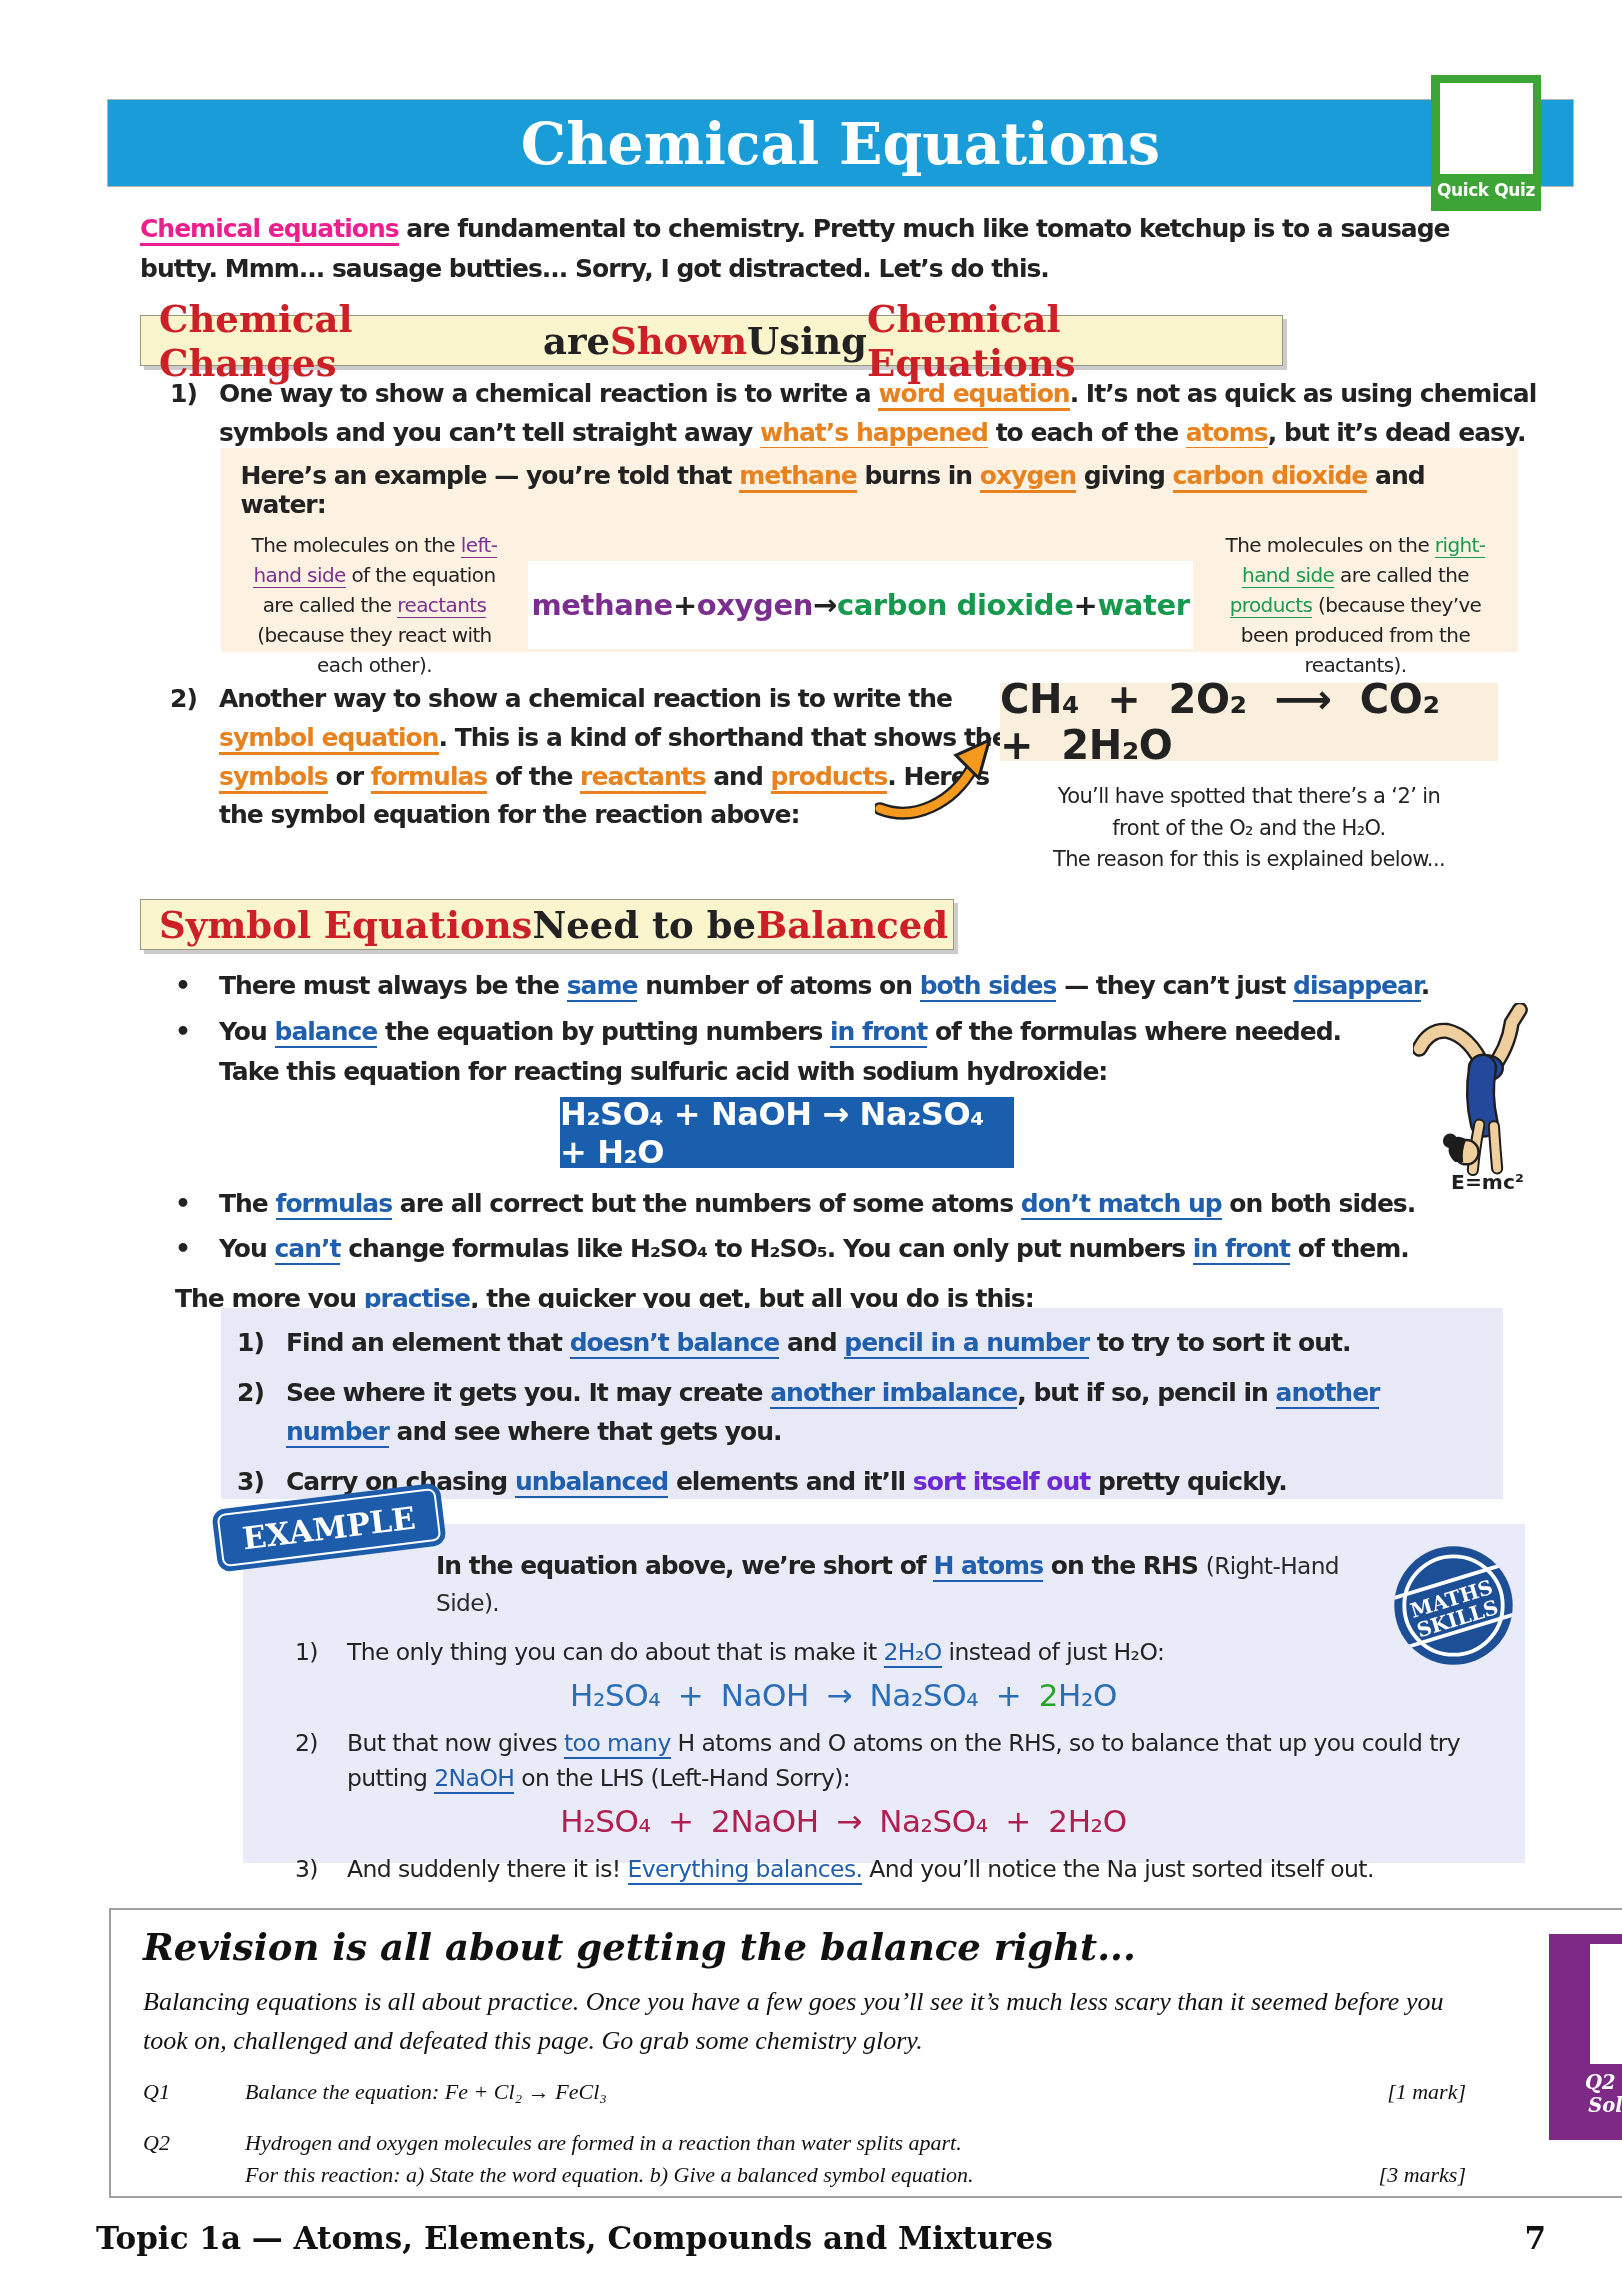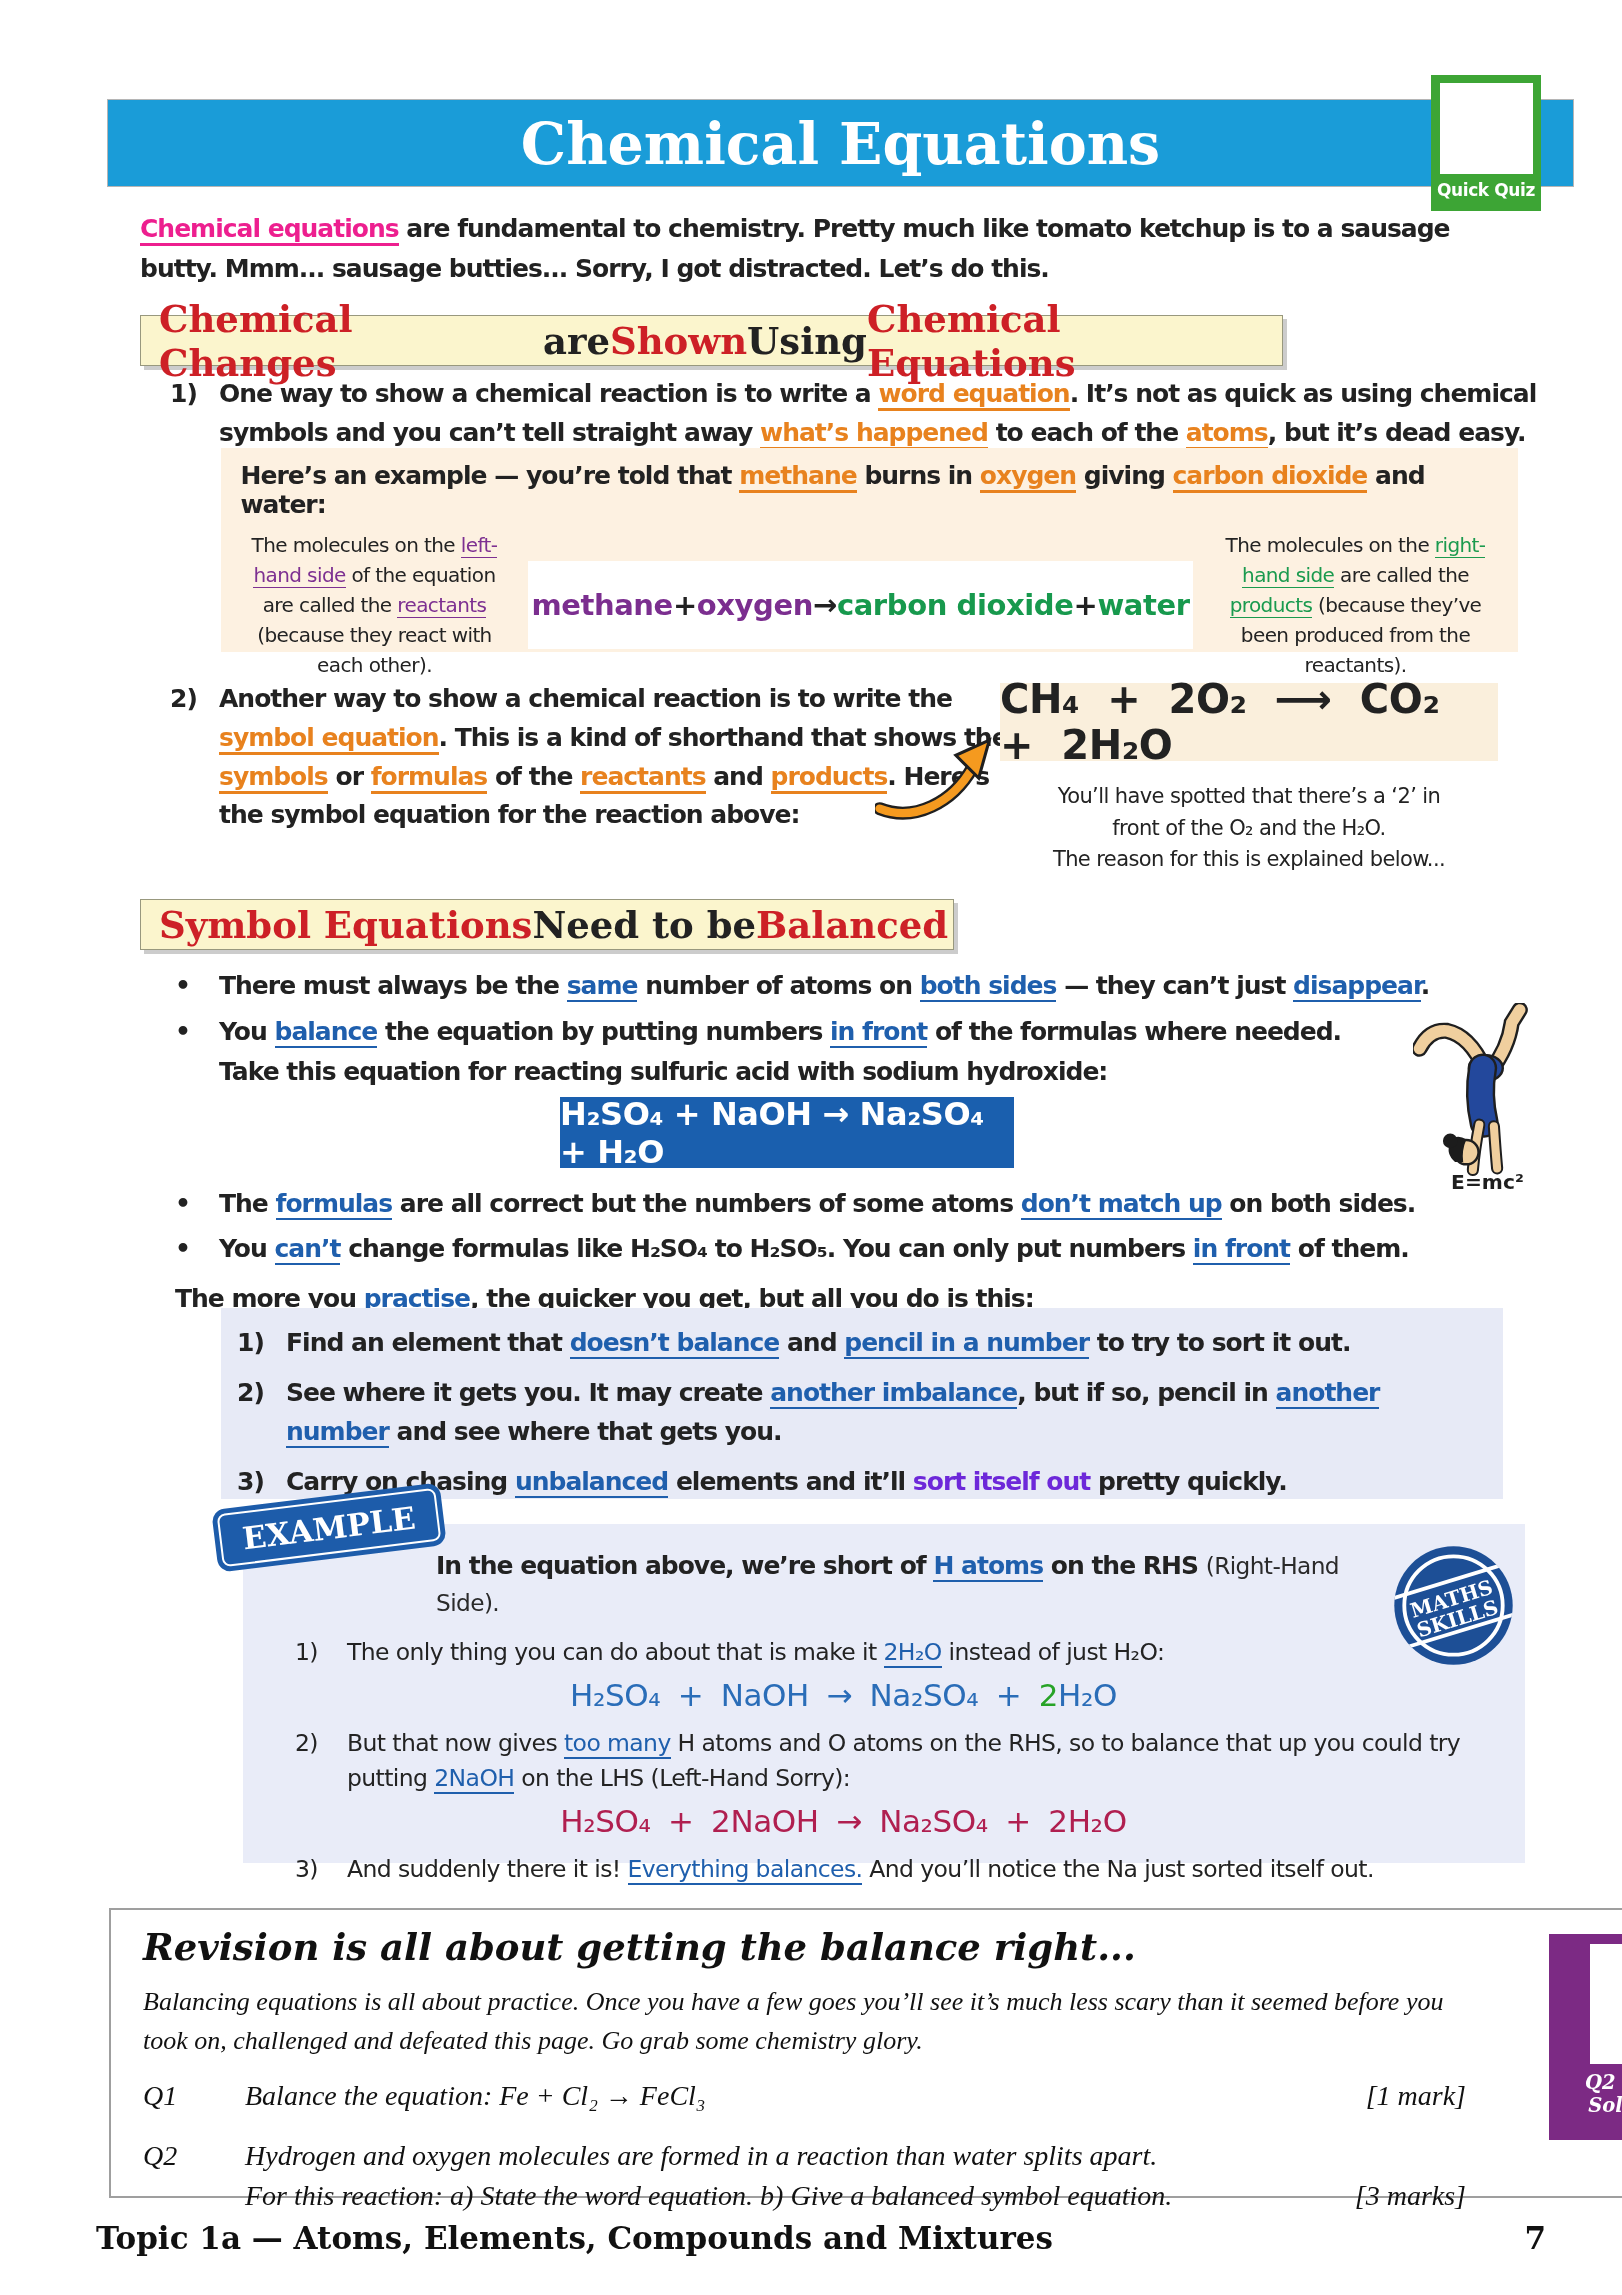--- a/index.html
+++ b/index.html
@@ -79,21 +79,21 @@
   .ex-steprow{display:flex;margin:13px 0 0 52px;font-size:23.5px;line-height:1.5;}
   .ex-steprow .numcol{width:52px;flex:0 0 52px;}
   .ex-steprow .extext{width:1185px;}
   .ex-eq{width:1201px;text-align:center;font-size:31px;margin-top:6.5px;letter-spacing:-0.4px;word-spacing:8px;}
   .ex-eq2{color:#b01f50;}
 
   
   .revbox{position:absolute;left:109px;top:1908px;width:1580px;height:290px;border:2.4px solid #9f9f9f;box-sizing:border-box;padding:14.6px 0 0 32px;font-style:italic;}
   .rev-heading{font-size:37px;color:#111;}
   .rev-para{margin-top:13px;width:1323px;font-size:26px;line-height:1.5;}
-  .qrow{display:flex;width:1323px;margin-top:16px;font-size:28px;line-height:1.45;}
+  .qrow{display:flex;width:1323px;margin-top:16px;font-size:22px;line-height:1.45;}
   .qlabel{width:102px;flex:0 0 102px;}
   .qtext{flex:1;}
   .qmarks{width:138px;flex:0 0 138px;text-align:right;}
   .videobox{position:absolute;right:-2.4px;top:24px;width:110px;height:206px;background:#7c2a84;text-align:center;padding-left:30px;}
   .videobox-qr{margin:9.7px auto 0;width:89px;height:120px;background:#fff;}
   .videobox-label{color:#fff;font-size:19.5px;line-height:1.2;margin-top:7.3px;}
 
   
   .footer-topic{position:absolute;left:96px;top:2220px;font-size:31px;color:#111;}
   .footer-page{position:absolute;right:77px;top:2220px;font-size:31px;color:#111;}

